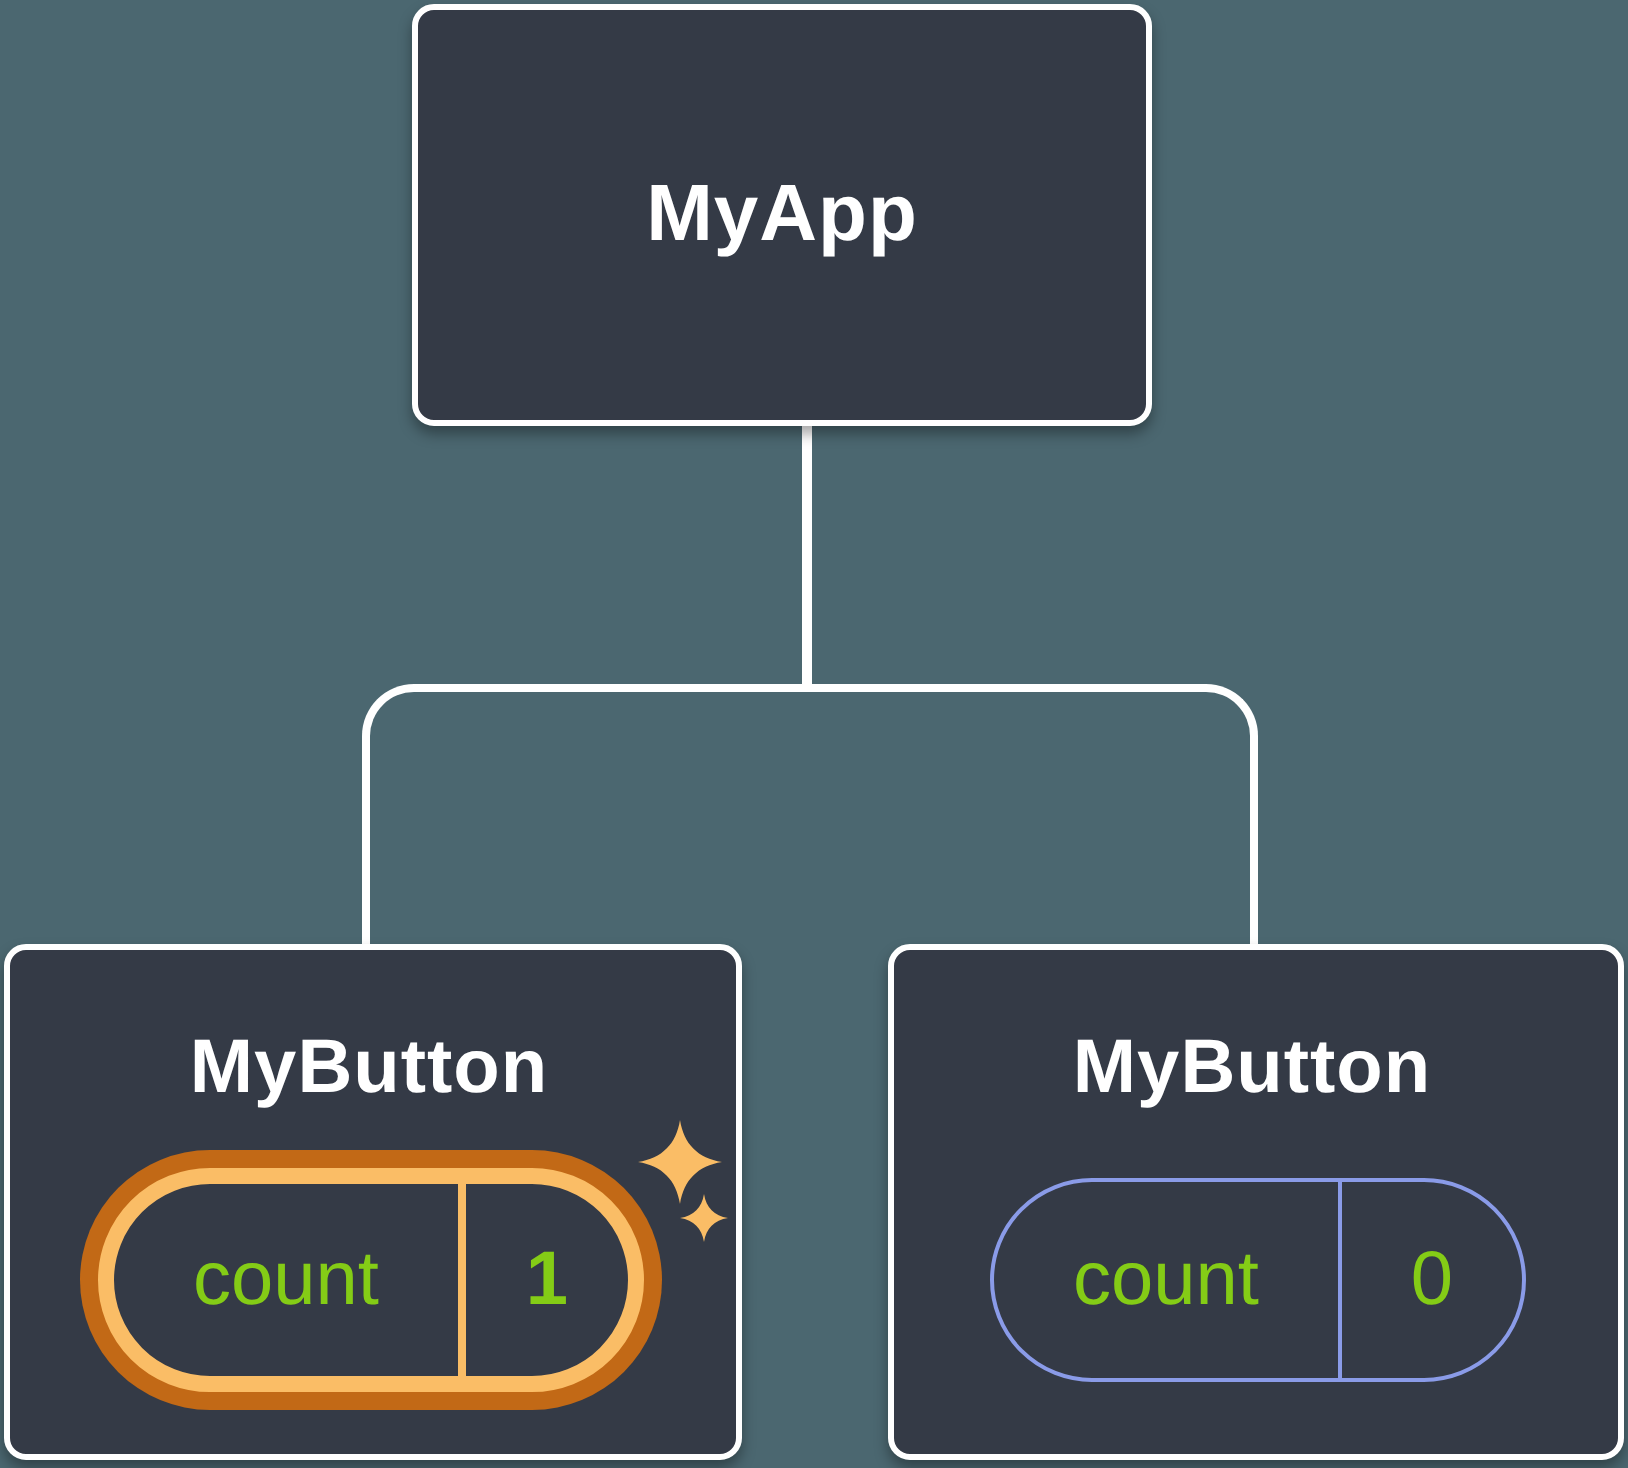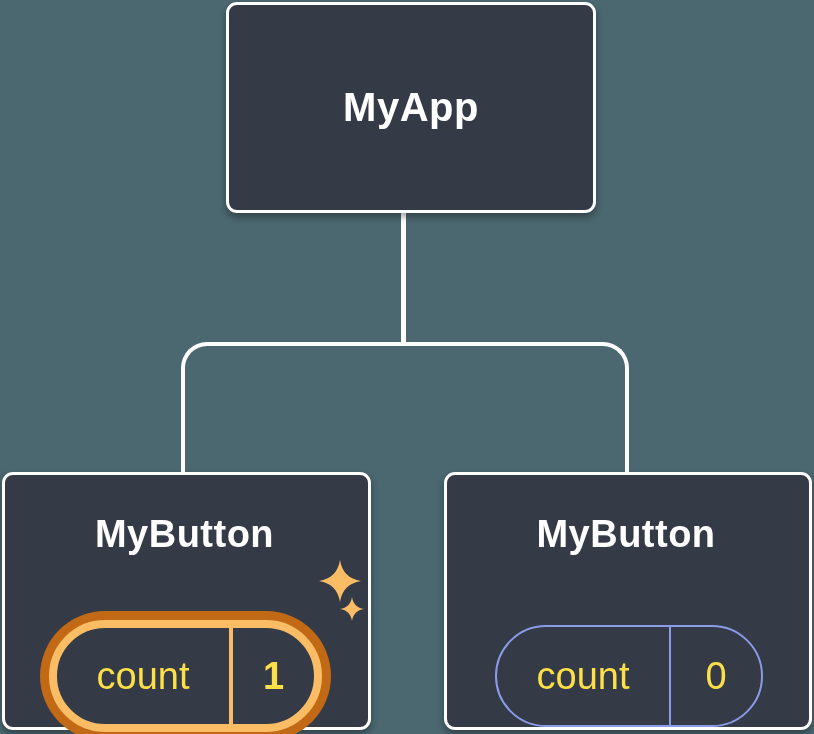--- a/index.html
+++ b/index.html
@@ -12,21 +12,21 @@
   }
   .node{
     position:absolute;
     box-sizing:border-box;
     background:#343A46;
     border:3px solid #FFFFFF;
     border-radius:11px;
     box-shadow:0 4px 7px rgba(0,0,0,0.35);
   }
   .node-root{
-    left:226px;top:2px;width:370px;height:211px;
+    left:206px;top:2px;width:370px;height:211px;
     display:flex;align-items:center;justify-content:center;
   }
   .node-left{left:2px;top:472px;width:369px;height:258px;}
   .node-right{left:444px;top:472px;width:368px;height:258px;}
   .node-label{
     color:#FFFFFF;
     font-size:40px;
     font-weight:bold;
     letter-spacing:0.5px;
     text-align:center;
@@ -53,23 +53,22 @@
     border-right:4px solid #FFFFFF;
     border-radius:26px 26px 0 0;
   }
   
   .state-pill{
     position:absolute;
     box-sizing:border-box;
     display:flex;
     align-items:stretch;
     border-radius:999px;
-    color:#fde047;
+    color:#84cc16;
     font-size:38px;
-    margin-top:36px;
   }
   .pill-plain{
     left:48px;top:114px;
     width:268px;height:102px;
     border:2px solid #8A9BE8;
   }
   .pill-highlighted{
     left:44px;top:109px;
     width:273px;height:112px;
     background:#343A46;

